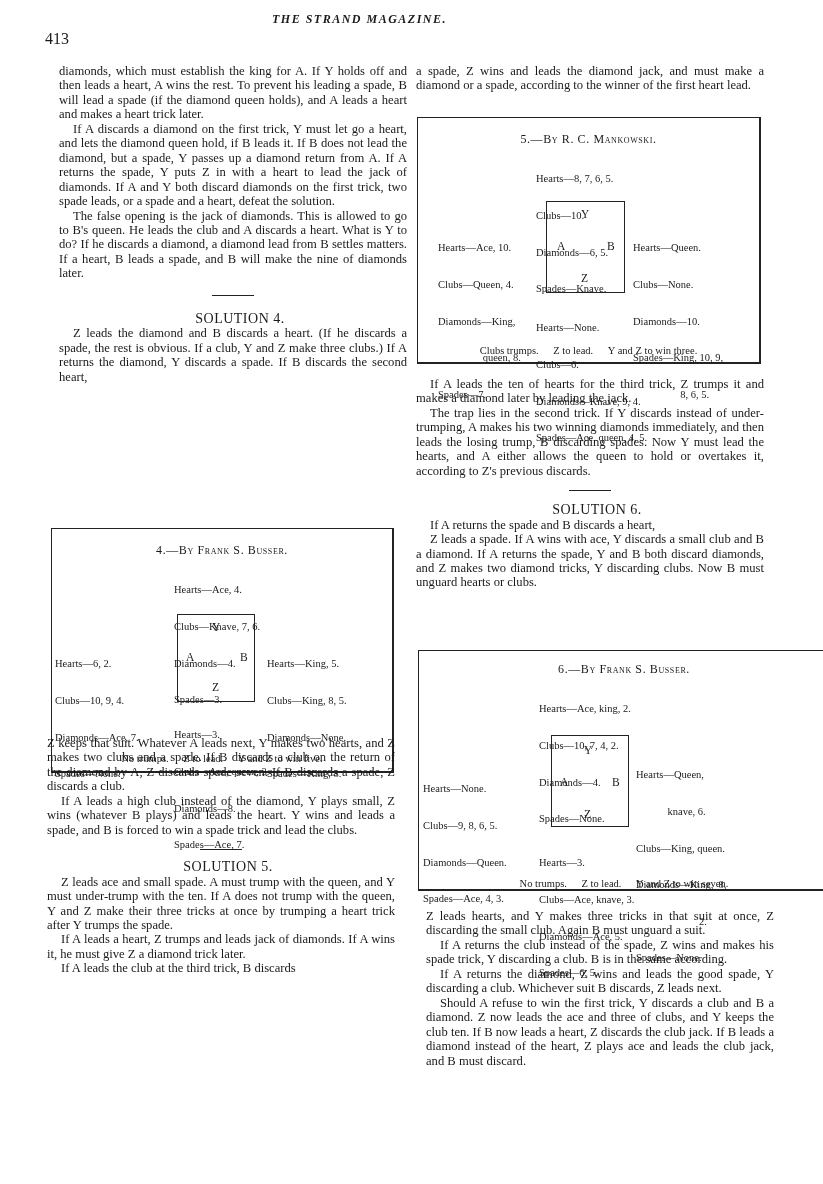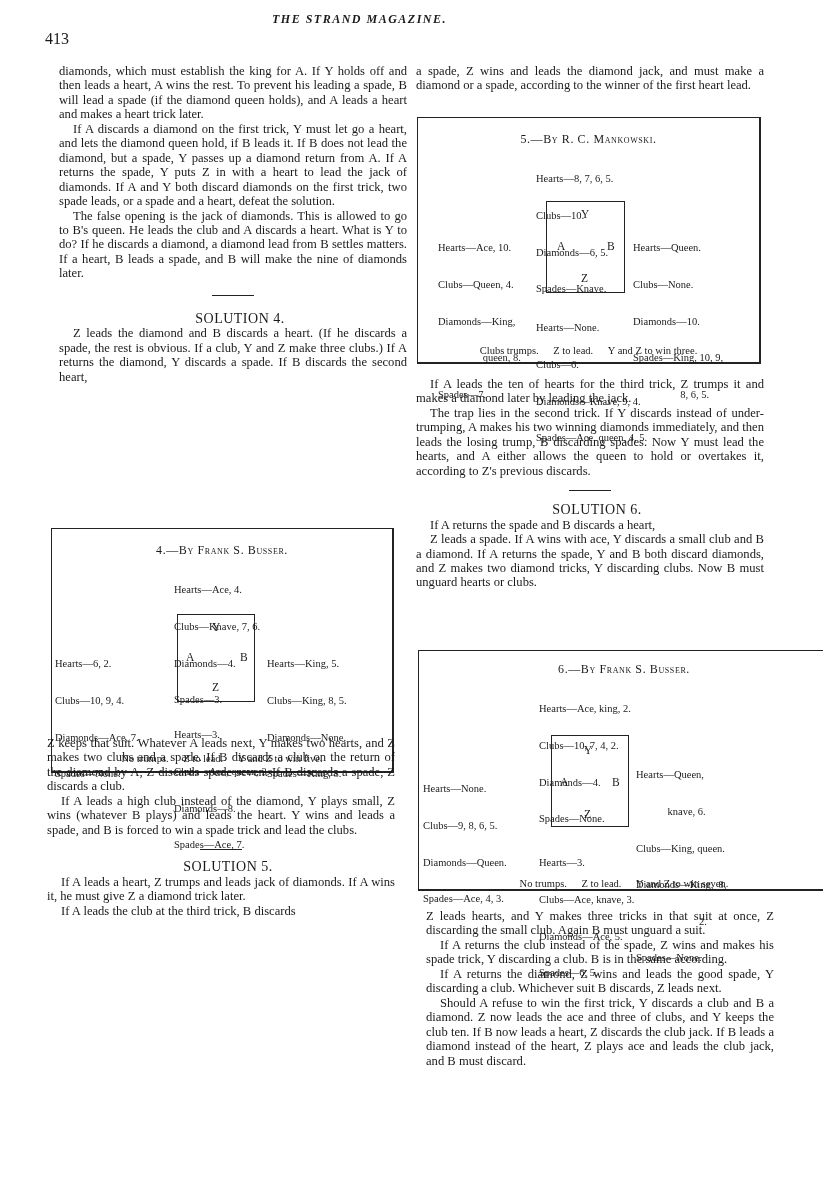--- a/index.html
+++ b/index.html
@@ -86,20 +86,21 @@
   </div>
 </div>
 
 <div class="col" style="left:47px; top:736px;">
   <p class="noind">Z keeps that suit. Whatever A leads next, Y makes two hearts, and Z makes two clubs and a spade. If B discards a club on the return of the diamond by A, Z discards spade seven. If B discards a spade, Z discards a club.</p>
   <p>If A leads a high club instead of the diamond, Y plays small, Z wins (whatever B plays) and leads the heart. Y wins and leads a spade, and B is forced to win a spade trick and lead the clubs.</p>
   <div style="height:12px"></div>
   <div class="rule"></div>
   <div style="height:10px"></div>
   <p class="heading">SOLUTION 5.</p>
+  <p>Z leads ace and small spade. A must trump with the queen, and Y must under-trump with the ten. If A does not trump with the queen, Y and Z make their three tricks at once by trumping a heart trick after Y trumps the spade.</p>
   <p>If A leads a heart, Z trumps and leads jack of diamonds. If A wins it, he must give Z a diamond trick later.</p>
   <p>If A leads the club at the third trick, B discards</p>
 </div>
 
 <div class="col" style="left:416px; top:64px;">
   <p class="noind">a spade, Z wins and leads the diamond jack, and must make a diamond or a spade, according to the winner of the first heart lead.</p>
 </div>
 
 <div class="box" style="left:417px; top:117px; width:344px; height:247px;">
   <div class="title" style="top:15px;">5.—By R. C. Mankowski.</div>

